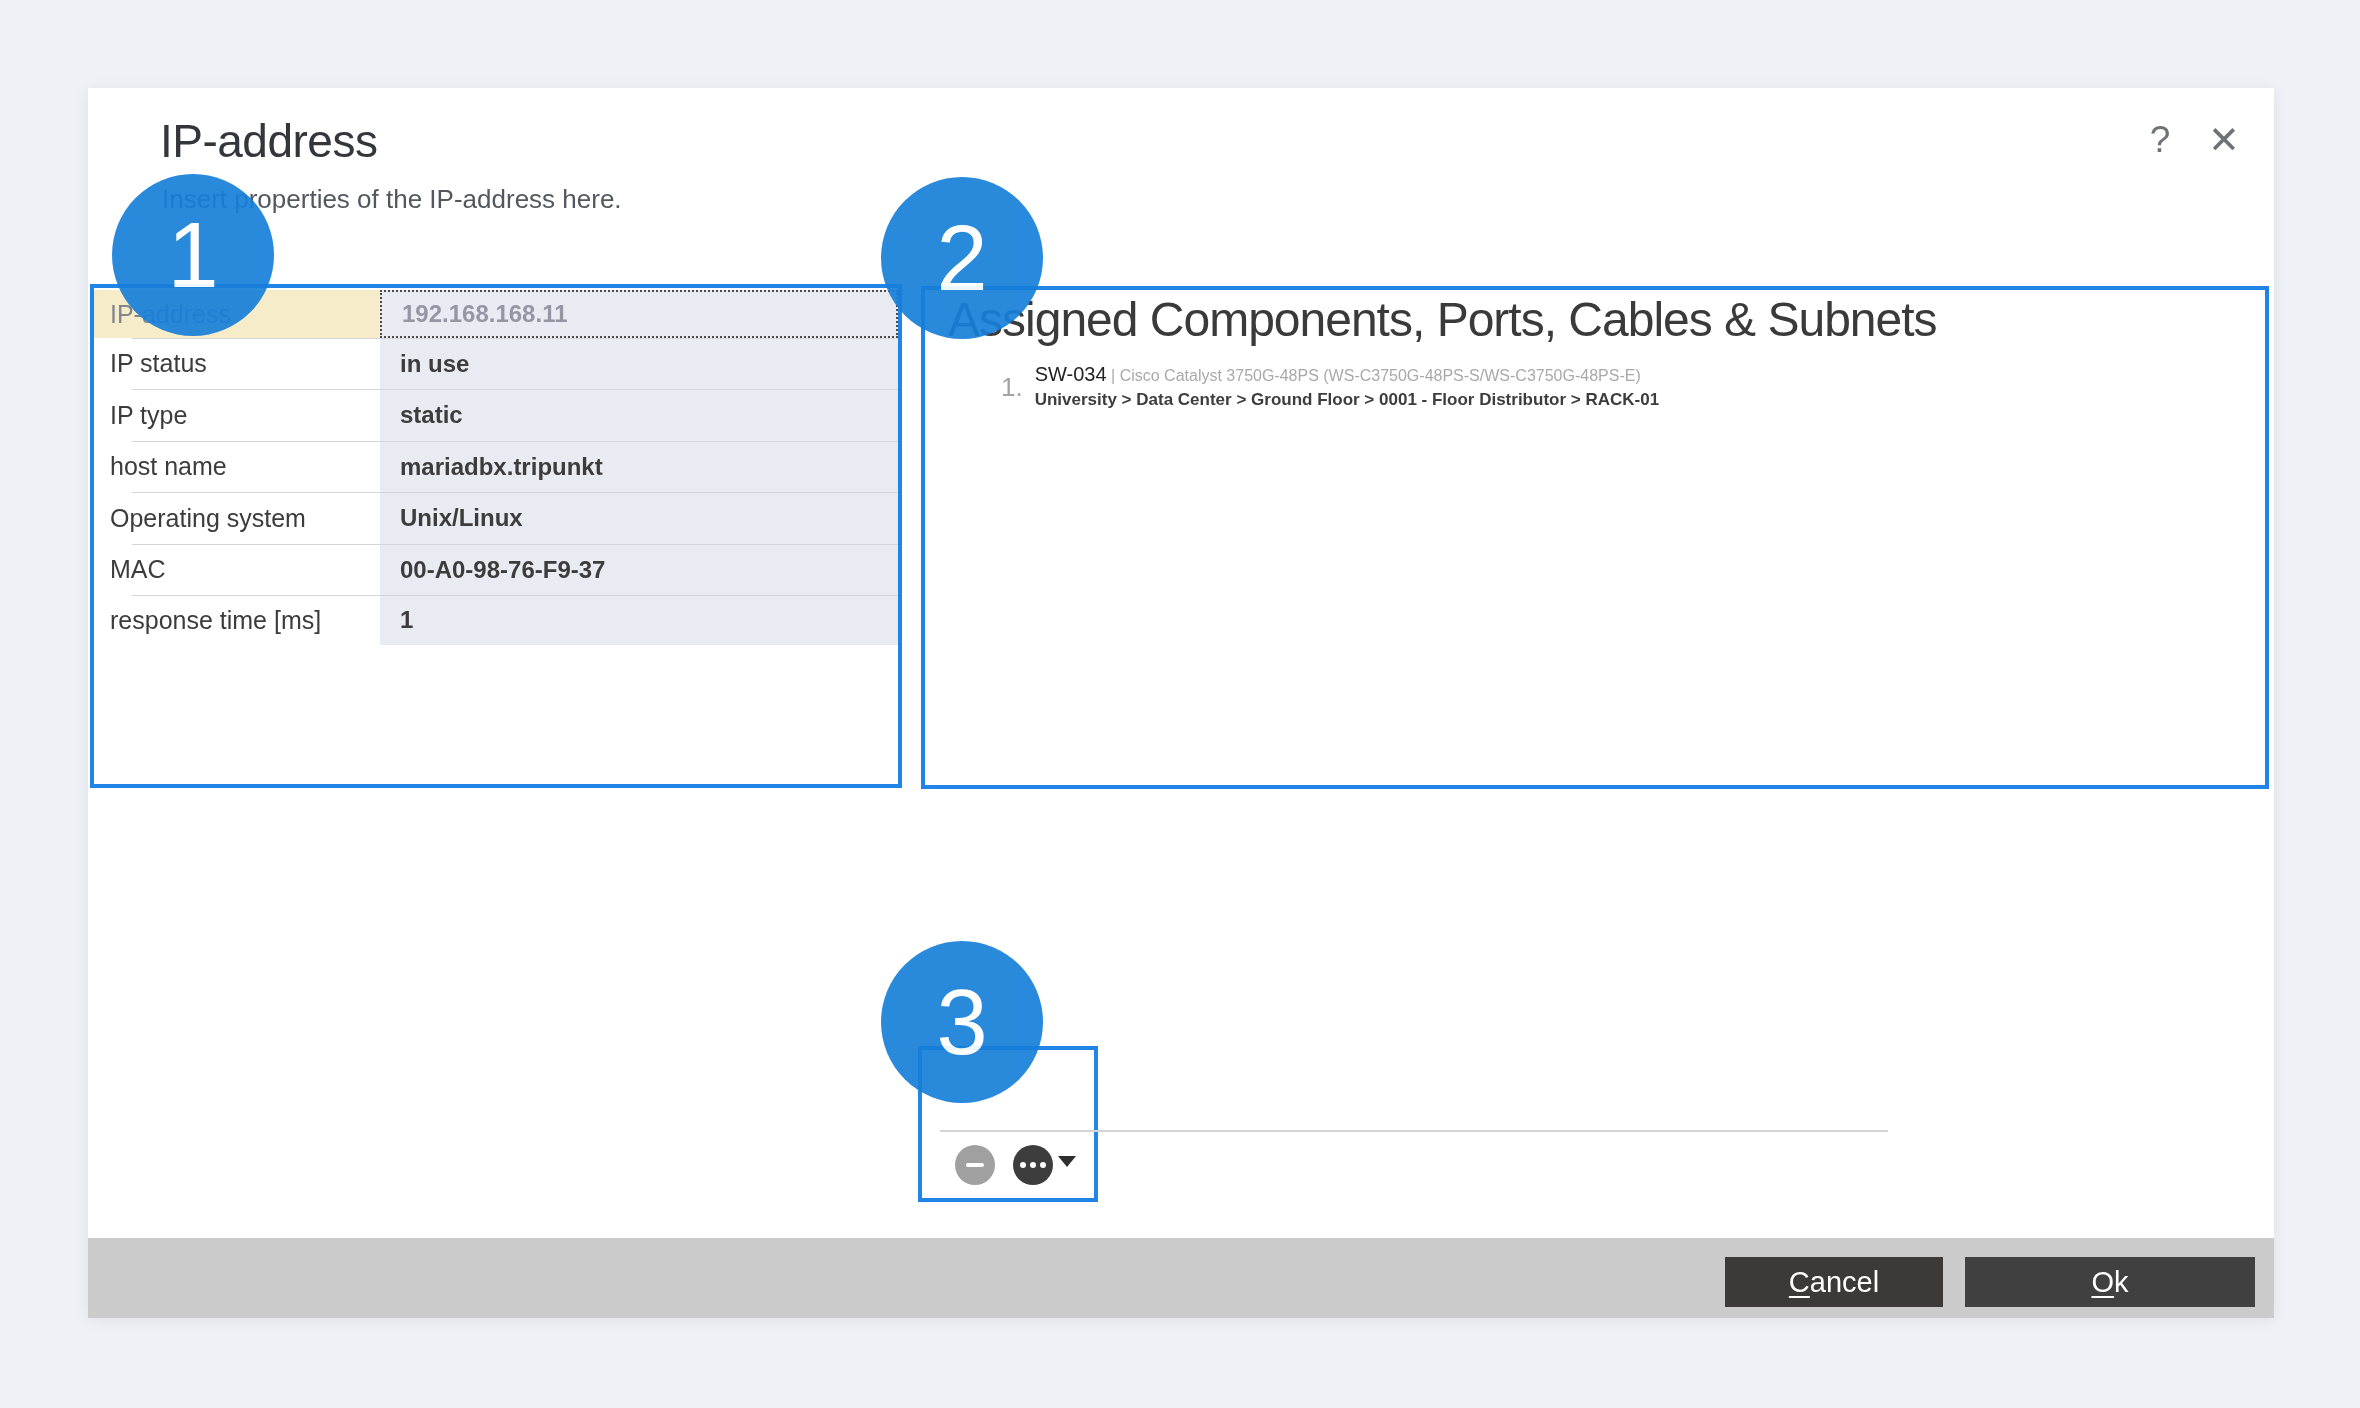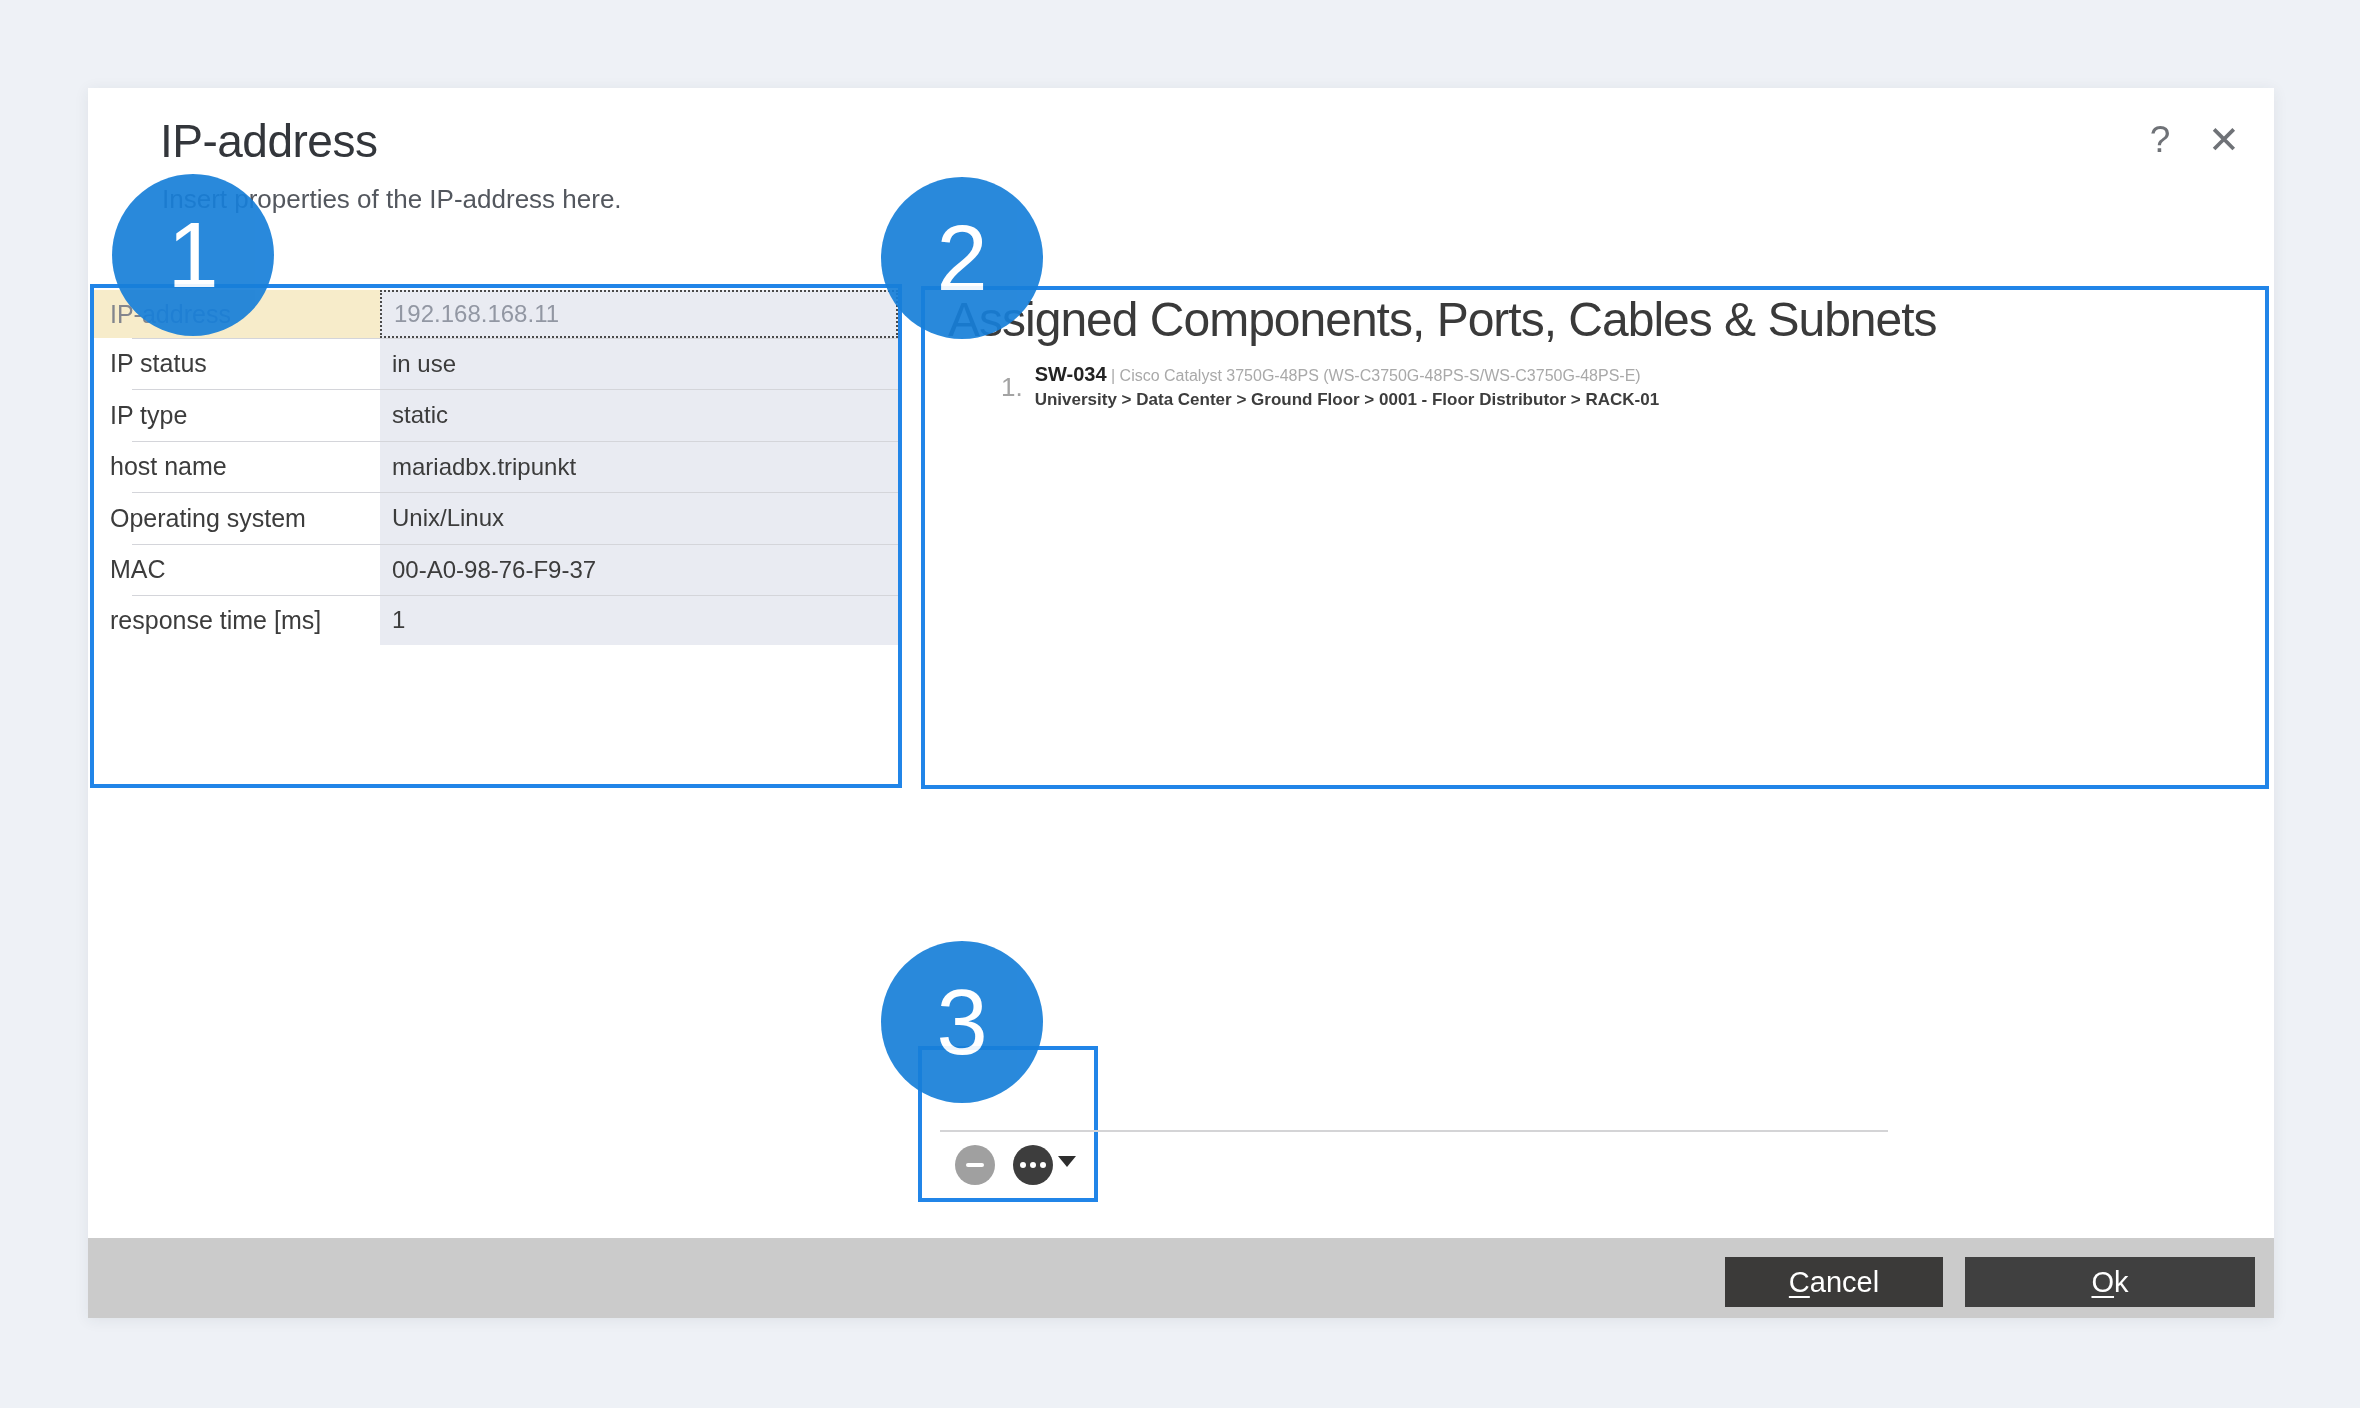--- a/index.html
+++ b/index.html
@@ -43,22 +43,22 @@
   .prop-row:not(.first)::before{
     content:"";position:absolute;top:0;left:38px;right:0;height:1px;background:#d4d5da;
   }
   .prop-label{
     width:286px;flex:0 0 286px;box-sizing:border-box;padding-left:16px;
     font-size:25px;color:#3c3c3c;white-space:nowrap;overflow:hidden;
     align-self:stretch;display:flex;align-items:center;
   }
   .prop-value{
     flex:1;align-self:stretch;background:#e9ebf2;box-sizing:border-box;
-    padding-left:12px;font-size:24px;color:#3c3c3c;
-    display:flex;align-items:center;white-space:nowrap;overflow:hidden;
+    padding-left:20px;font-size:24px;color:#3c3c3c;
+    display:flex;align-items:center;white-space:nowrap;overflow:hidden;font-weight:bold;
   }
   .label-highlight{background:#f7ecca;color:#83858d;}
   .value-focused{border:2px dotted #4a4a4a;}
   .value-muted{color:#9297a3;}
   .desc-row .prop-label{align-items:flex-start;padding-top:14px;}
 
   
   .assigned-panel{
     position:absolute;left:833px;top:198px;width:1348px;height:503px;
     border:4px solid #2185e8;background:#ffffff;box-sizing:border-box;
@@ -68,21 +68,21 @@
     font-size:48px;color:#3a3a3a;font-weight:400;letter-spacing:-1px;white-space:nowrap;
   }
   .assigned-item{
     position:absolute;left:76px;top:72px;display:flex;align-items:center;cursor:default;
   }
   .item-index{
     font-size:26px;color:#a3a3a3;margin-right:12px;align-self:center;
   }
   .item-lines{display:flex;flex-direction:column;line-height:24px;}
   .item-line1{white-space:nowrap;}
-  .item-name{font-size:20px;font-weight:700;color:#232323;}
+  .item-name{font-size:20px;font-weight:400;color:#232323;}
   .item-detail{font-size:16px;color:#a9a9a9;}
   .item-location{font-size:17px;font-weight:700;color:#3d3d3d;white-space:nowrap;}
 
   
   .callout3-box{
     position:absolute;left:830px;top:958px;width:180px;height:156px;
     border:4px solid #2185e8;box-sizing:border-box;background:transparent;
   }
   .toolbar-divider{
     position:absolute;left:852px;top:1042px;width:948px;height:2px;background:#d4d4d6;

